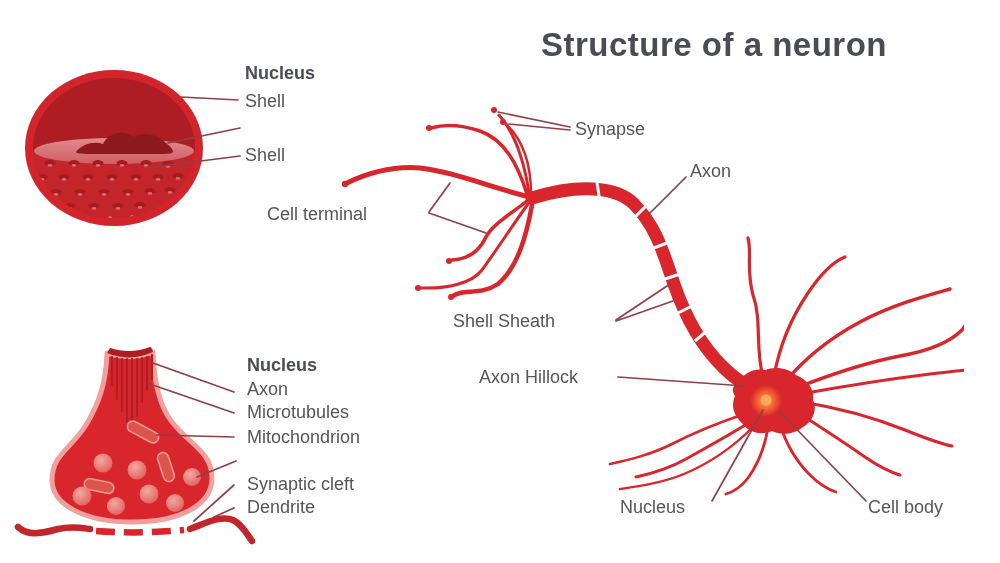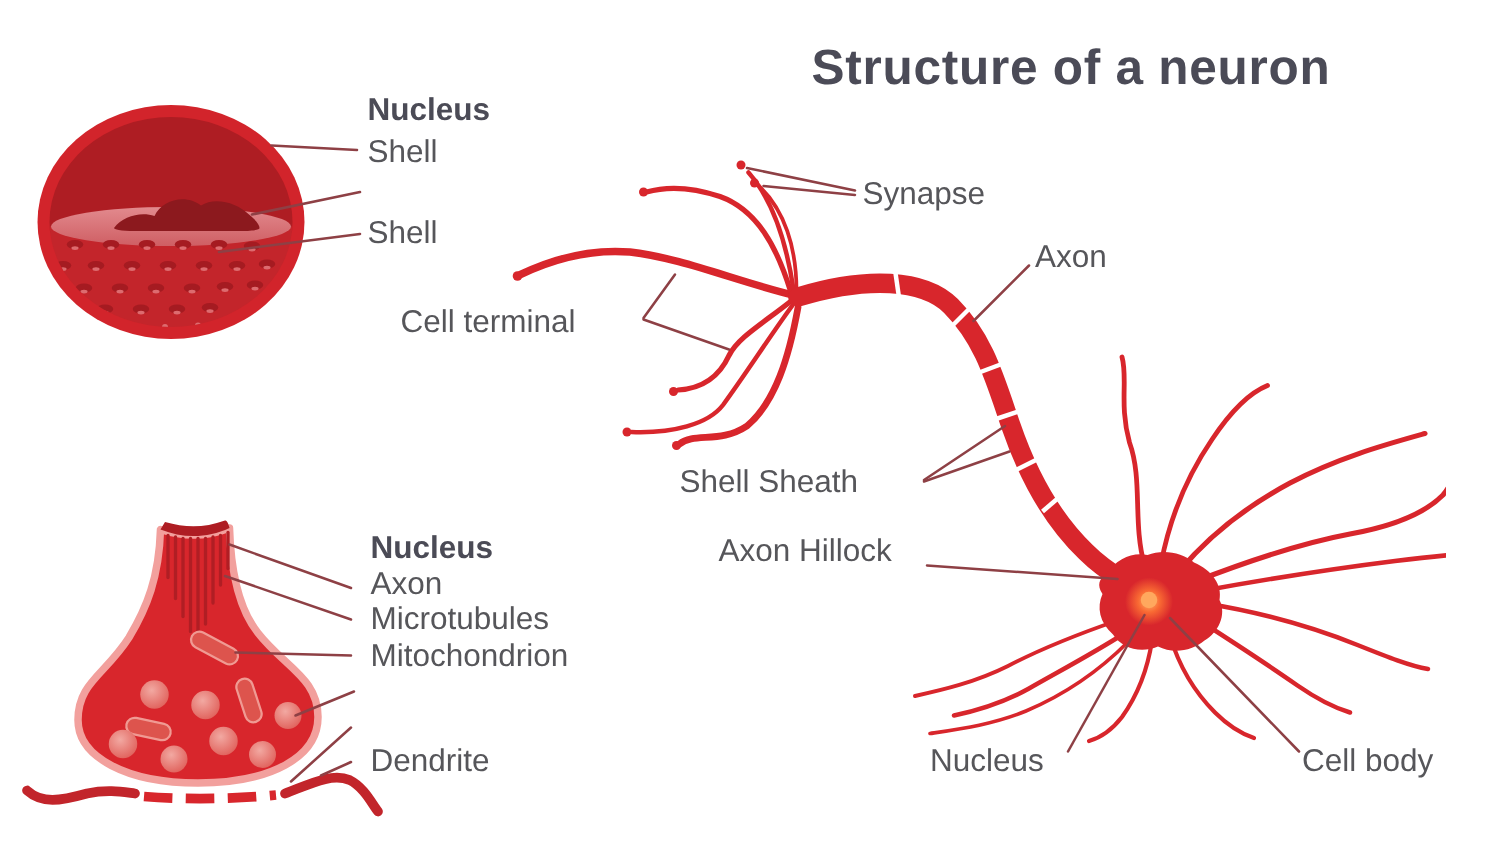--- a/index.html
+++ b/index.html
@@ -4,21 +4,21 @@
 <style>
   html,body{margin:0;padding:0;background:#fff;}
   .stage{position:relative;width:964px;height:563px;background:#ffffff;overflow:hidden;
          font-family:"Liberation Sans",sans-serif;}
   .stage svg{position:absolute;left:0;top:0;}
   .page-title{position:absolute;left:488px;top:26px;width:452px;margin:0;text-align:center;
 -    font-size:33px;font-weight:700;color:#4b4b57;letter-spacing:.5px;
 +    font-size:33px;font-weight:700;color:#4b4b57;letter-spacing:.5px;}
   .page-title{position:absolute;left:488px;top:26px;width:452px;margin:0;text-align:center;
     font-size:33px;font-weight:700;color:#4b4b57;letter-spacing:.5px;}
-  .lbl{position:absolute;font-size:21px;line-height:25px;color:#56565a;white-space:nowrap;}
+  .lbl{position:absolute;font-size:18px;line-height:25px;color:#56565a;white-space:nowrap;}
   .hd{font-weight:700;color:#4b4b56;}
 </style>
 </head>
 <body>
 
 <div class="stage">
 
 <svg width="1000" height="563" viewBox="0 0 1000 563">
   <defs>
     <linearGradient id="planeGrad" x1="0" y1="0" x2="0" y2="1">
@@ -192,23 +192,24 @@
 <h1 class="page-title">Structure of a neuron</h1>
 
 <div class="lbl hd" style="left:245px;top:61px">Nucleus</div>
 <div class="lbl" style="left:245px;top:89px">Shell</div>
 <div class="lbl" style="left:245px;top:143px">Shell</div>
 
 <div class="lbl hd" style="left:247px;top:353px">Nucleus</div>
 <div class="lbl" style="left:247px;top:377px">Axon</div>
 <div class="lbl" style="left:247px;top:400px">Microtubules</div>
 <div class="lbl" style="left:247px;top:425px">Mitochondrion</div>
+<div class="lbl" style="left:247px;top:472px">Synaptic cleft</div>
 <div class="lbl" style="left:247px;top:495px">Dendrite</div>
 
 <div class="lbl" style="left:575px;top:117px">Synapse</div>
 <div class="lbl" style="left:690px;top:159px">Axon</div>
 <div class="lbl" style="left:267px;top:202px">Cell terminal</div>
 <div class="lbl" style="left:453px;top:309px">Shell Sheath</div>
-<div class="lbl" style="left:479px;top:355px">Axon Hillock</div>
+<div class="lbl" style="left:479px;top:365px">Axon Hillock</div>
 <div class="lbl" style="left:620px;top:495px">Nucleus</div>
 <div class="lbl" style="left:868px;top:495px">Cell body</div>
 
 </div>
 
 </body></html>

